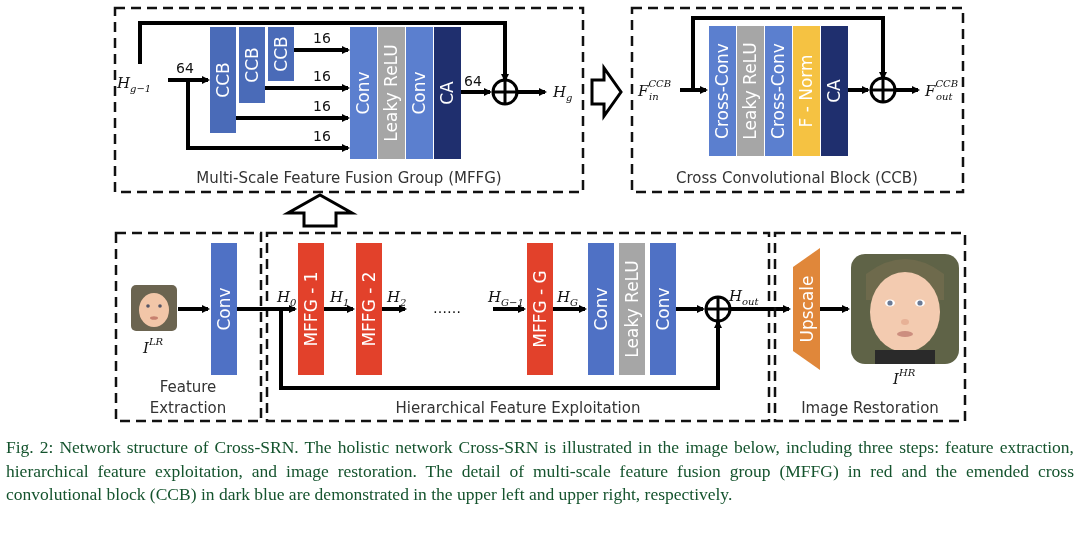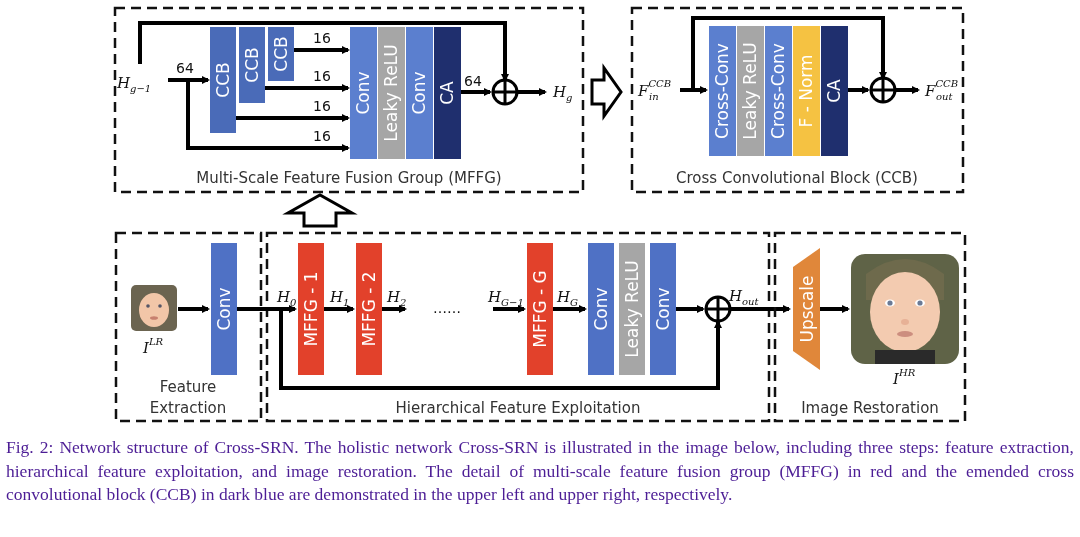--- a/index.html
+++ b/index.html
@@ -3,21 +3,21 @@
 <meta charset="utf-8">
 <style>
   html, body { margin:0; padding:0; background:#fff; }
   body { width:1080px; height:537px; position:relative; overflow:hidden; font-family:"DejaVu Sans", sans-serif; }
   #diagram { position:absolute; left:0; top:0; width:1080px; height:430px; }
   .blk-text { font-family:"DejaVu Sans", sans-serif; fill:#fff; font-size:17px; }
   .lbl { font-family:"DejaVu Sans", sans-serif; fill:#333; font-size:15px; }
   .num { font-family:"DejaVu Sans", sans-serif; fill:#111; font-size:14px; }
   .math { font-family:"DejaVu Serif", serif; font-style:italic; fill:#111; font-size:15px; }
   .math-sub { font-size:10px; }
-  #caption { position:absolute; left:6px; top:436px; width:1068px; font-family:"Liberation Serif", serif; font-size:17.5px; line-height:23.5px; color:#4c1d95; text-align:justify; }
+  #caption { position:absolute; left:6px; top:436px; width:1068px; font-family:"Liberation Serif", serif; font-size:17.5px; line-height:23.5px; color:#14532d; text-align:justify; }
 </style>
 </head>
 <body>
 
 <svg id="diagram" viewBox="0 0 1080 430" xmlns="http://www.w3.org/2000/svg">
   <defs>
     <marker id="ah" markerWidth="8" markerHeight="8" refX="6" refY="4" orient="auto" markerUnits="userSpaceOnUse">
       <path d="M0,0 L8,4 L0,8 z" fill="#000"></path>
     </marker>
   </defs>

